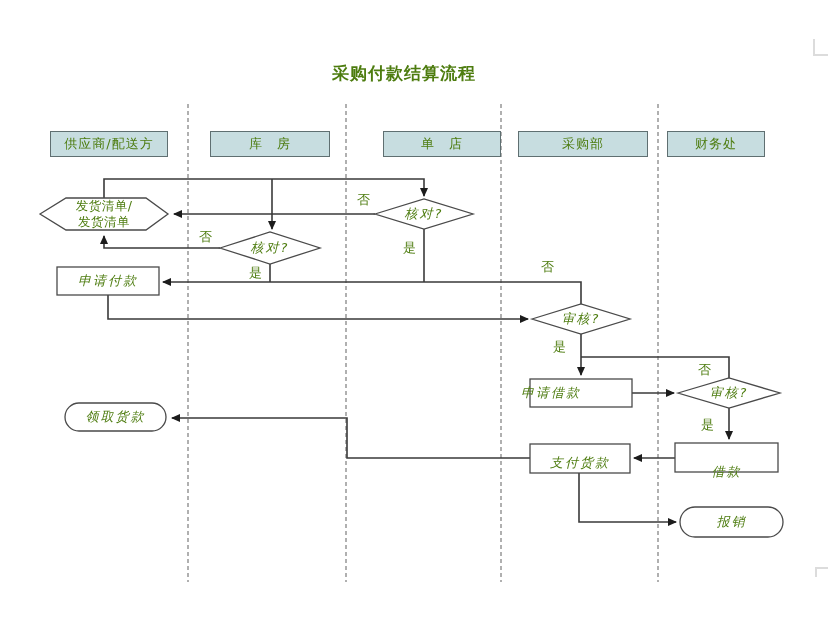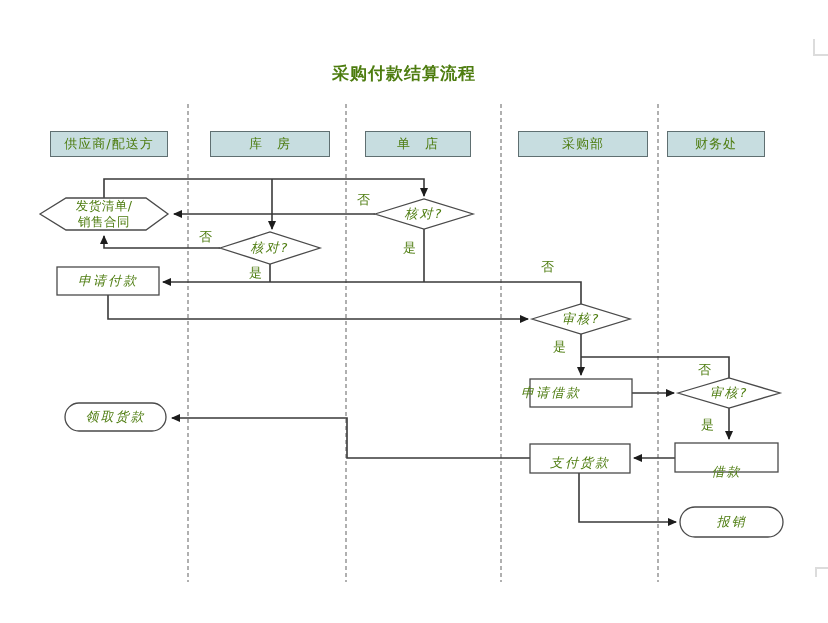--- a/index.html
+++ b/index.html
@@ -12,21 +12,21 @@
   .artifact{fill:none;stroke:#dcdcdc;stroke-width:2;}
   .txt{position:absolute;white-space:nowrap;}
   .page-title{left:326px;top:62px;width:156px;text-align:center;font-size:17px;
               font-weight:bold;letter-spacing:1px;}
   .lane-header{position:absolute;top:103px;height:26px;display:flex;align-items:center;
                justify-content:center;background:var(--lane-fill,#c7dde0);
                border:1px solid var(--lane-border,#5f6f71);box-sizing:border-box;
                font-size:13px;letter-spacing:1px;margin-top:28px;}
   .lh1{left:50px;width:118px;}
   .lh2{left:210px;width:120px;}
-  .lh3{left:365px;width:106px;}
+  .lh3{left:383px;width:118px;}
   .lh4{left:518px;width:130px;}
   .lh5{left:667px;width:98px;}
   .node-label{position:absolute;display:flex;align-items:center;justify-content:center;
               font-size:13px;letter-spacing:2px;font-style:italic;}
   .hex-label{left:54px;top:198px;width:100px;height:41px;font-size:12.5px;line-height:16px;
              letter-spacing:0.5px;text-align:center;display:block;}
   .branch{font-size:13px;}
 </style>
 </head>
 <body>
@@ -90,21 +90,21 @@
     </div>
   <div class="lane-header lh4">
       <span>采购部</span>
     </div>
   <div class="lane-header lh5">
       <span>财务处</span>
     </div>
 
   <div class="txt hex-label">
     <div>发货清单/</div>
-    <div>销售合同</div>
+    <div>发货清单</div>
   </div>
   <div class="node-label" style="left:220px;top:240px;width:100px;height:16px;">核对?</div>
   <div class="node-label" style="left:374px;top:206px;width:100px;height:16px;">核对?</div>
   <div class="node-label" style="left:57px;top:267px;width:102px;height:28px;">申请付款</div>
   <div class="node-label" style="left:531px;top:311px;width:100px;height:16px;">审核?</div>
   <div class="node-label" style="left:500px;top:379px;width:102px;height:28px;">申请借款</div>
   <div class="node-label" style="left:679px;top:385px;width:100px;height:16px;">审核?</div>
   <div class="node-label" style="left:65px;top:403px;width:101px;height:28px;">领取货款</div>
   <div class="node-label" style="left:530px;top:444px;width:100px;height:37px;">支付货款</div>
   <div class="node-label" style="left:675px;top:443px;width:103px;height:18px;margin-top:20px;">借款</div>

